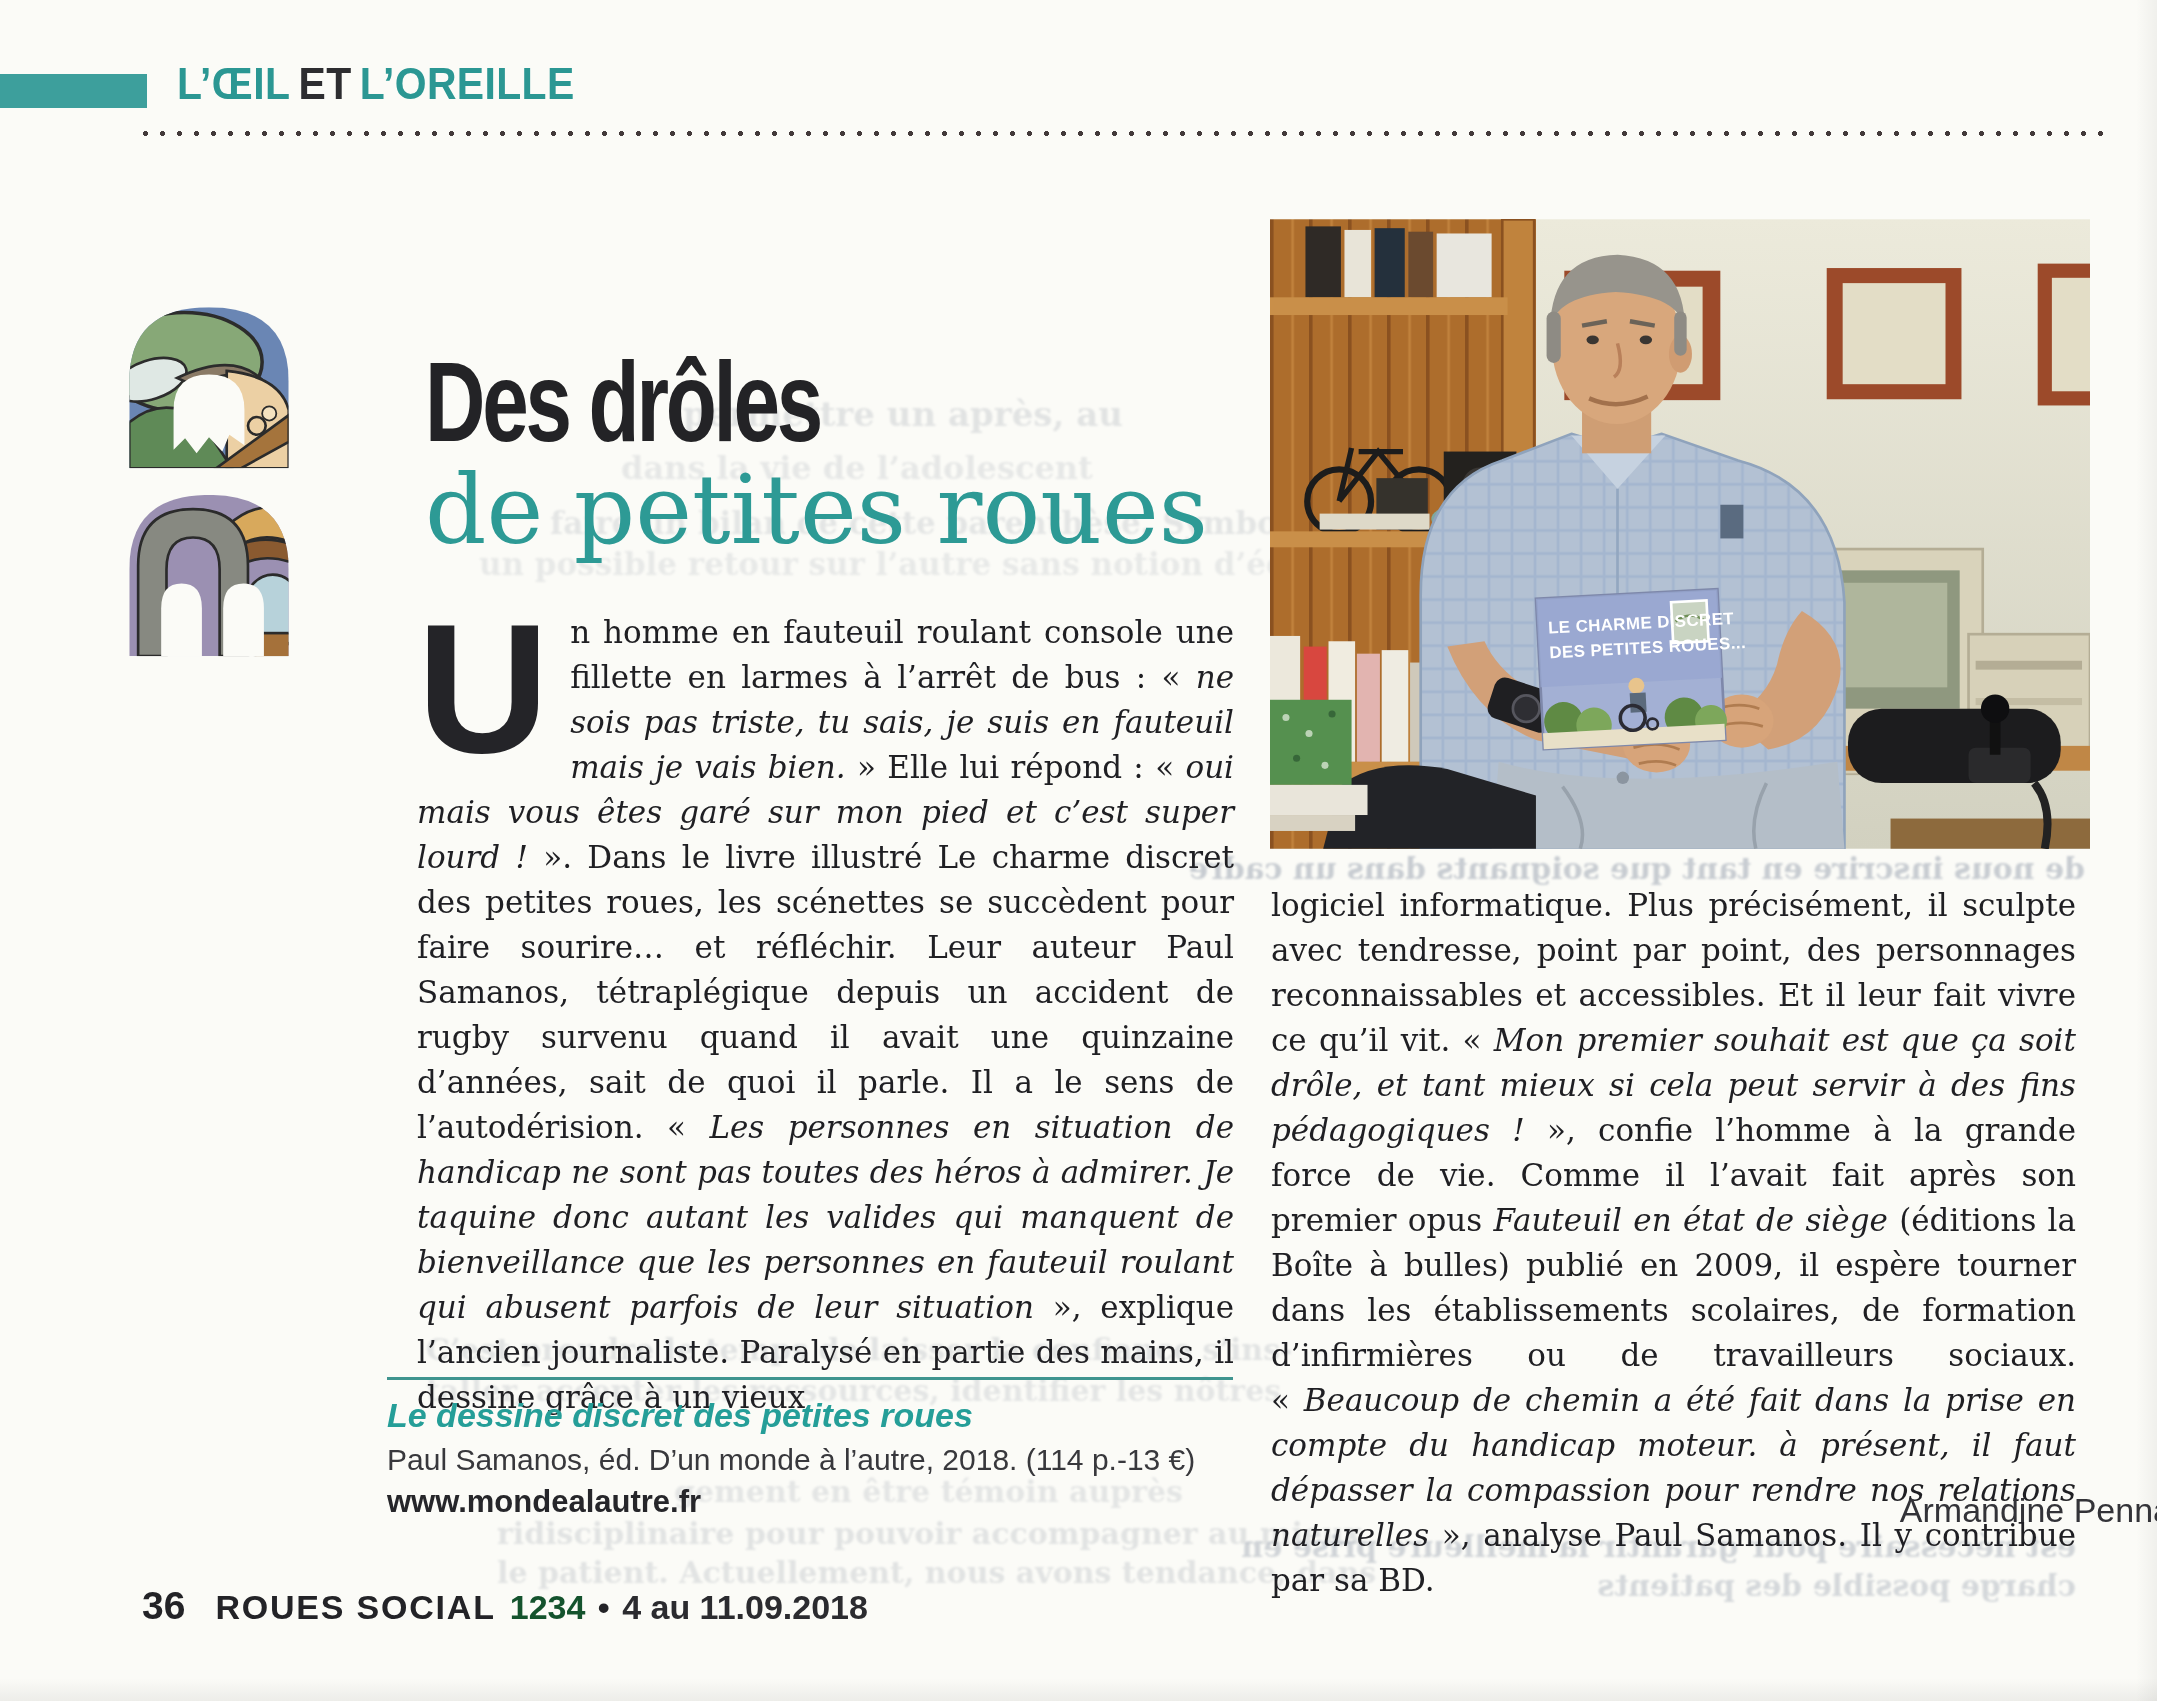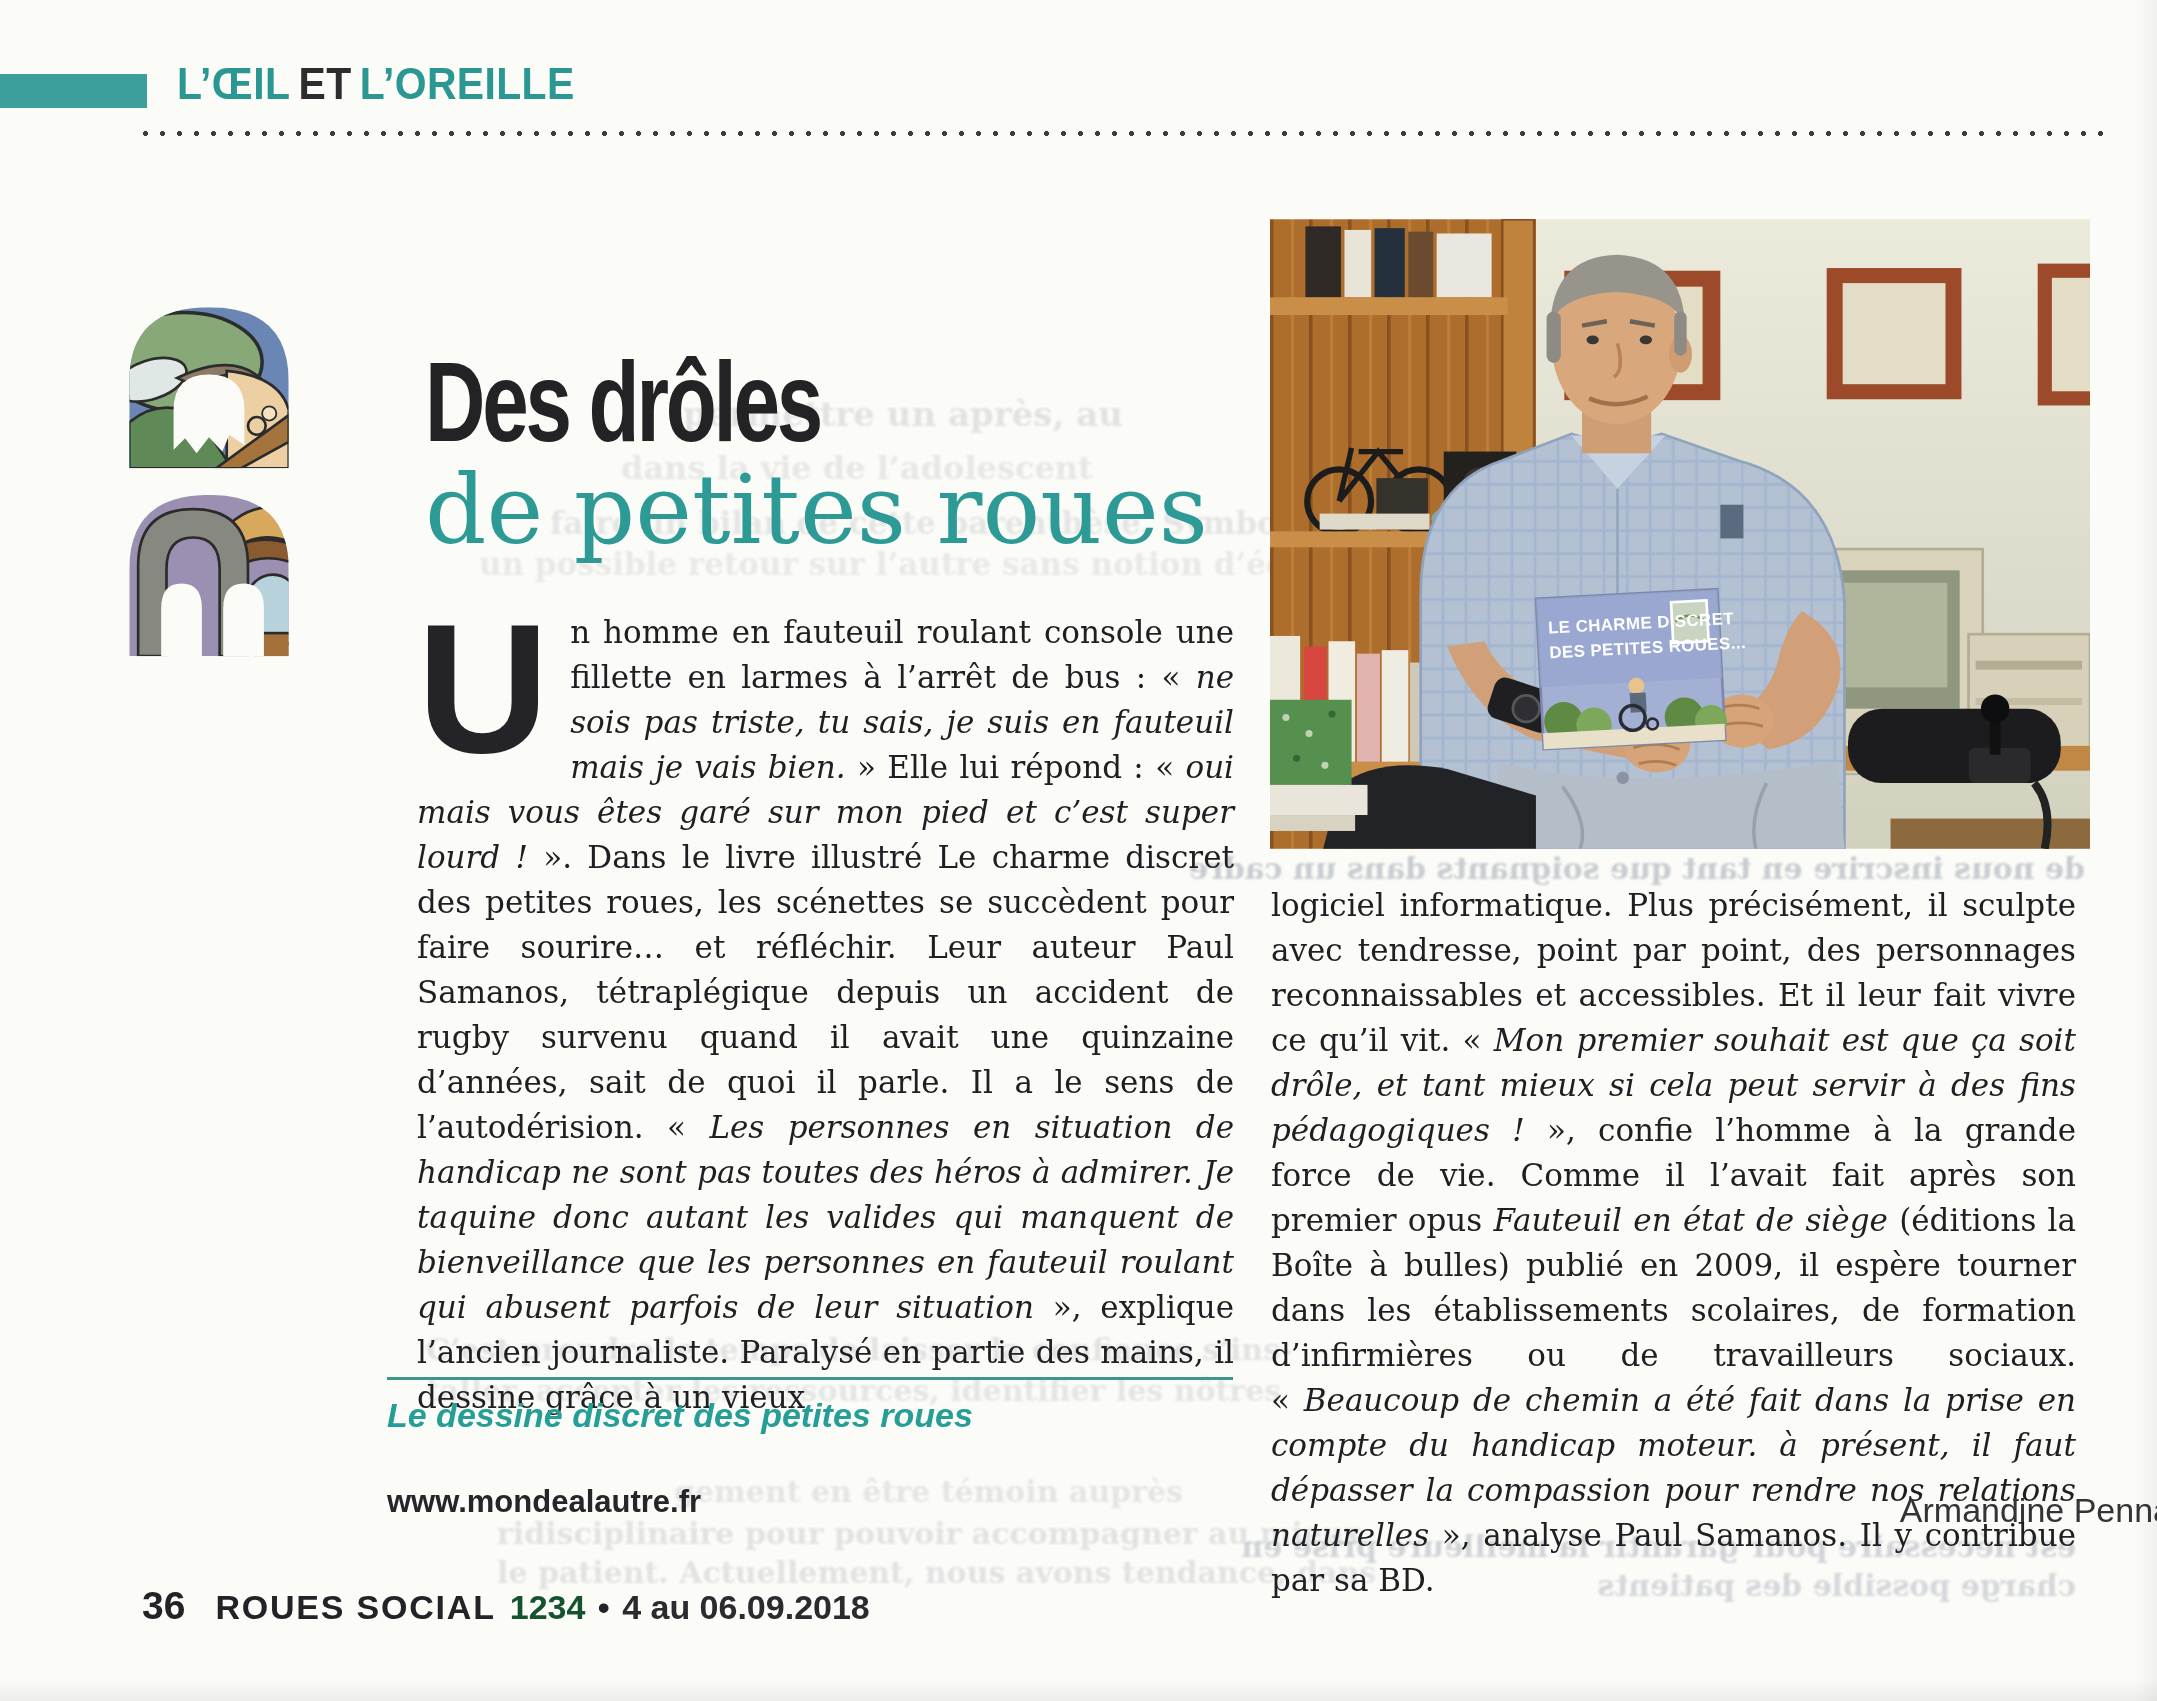--- a/index.html
+++ b/index.html
@@ -274,25 +274,26 @@
         <rect x="0" y="672" width="96" height="18" fill="#d8d2c2"></rect>
       </g>
     </svg>
 
     <div class="bodycol col-right"><span>logiciel informatique. Plus précisément, il sculpte avec tendresse, point par point, des personnages reconnaissables et accessibles. Et il leur fait vivre ce qu’il vit. «&nbsp;</span><em>Mon premier souhait est que ça soit drôle, et tant mieux si cela peut servir à des fins pédagogiques&nbsp;!</em><span>&nbsp;», confie l’homme à la grande force de vie. Comme il l’avait fait après son premier opus </span><em>Fauteuil en état de siège</em><span> (éditions la Boîte à bulles) publié en 2009, il espère tourner dans les établissements scolaires, de formation d’infirmières ou de travailleurs sociaux. «&nbsp;</span><em>Beaucoup de chemin a été fait dans la prise en compte du handicap moteur. à présent, il faut dépasser la compassion pour rendre nos relations naturelles</em><span>&nbsp;», analyse Paul Samanos. Il y contribue par sa BD.</span></div>
 
     <div class="byline">Armandine Penna</div>
 
     <div class="bk-rule"></div>
     <div class="bk-title">Le dessine discret des petites roues</div>
+    <div class="bk-details">Paul Samanos, éd. D’un monde à l’autre, 2018. (114 p.-13 €)</div>
     <div class="bk-url">www.mondealautre.fr</div>
 
     <div class="footer">
       <span class="f-num">36</span>
       <span class="f-mag">ROUES SOCIAL</span>
       <span class="f-issue">1234</span>
       <span class="f-sep">•</span>
-      <span class="f-date">4 au 06.09.2018</span>
+      <span class="f-date">4 au 11.09.2018</span>
     </div>
 
   </div>
 </div>
 
 
 </body></html>

